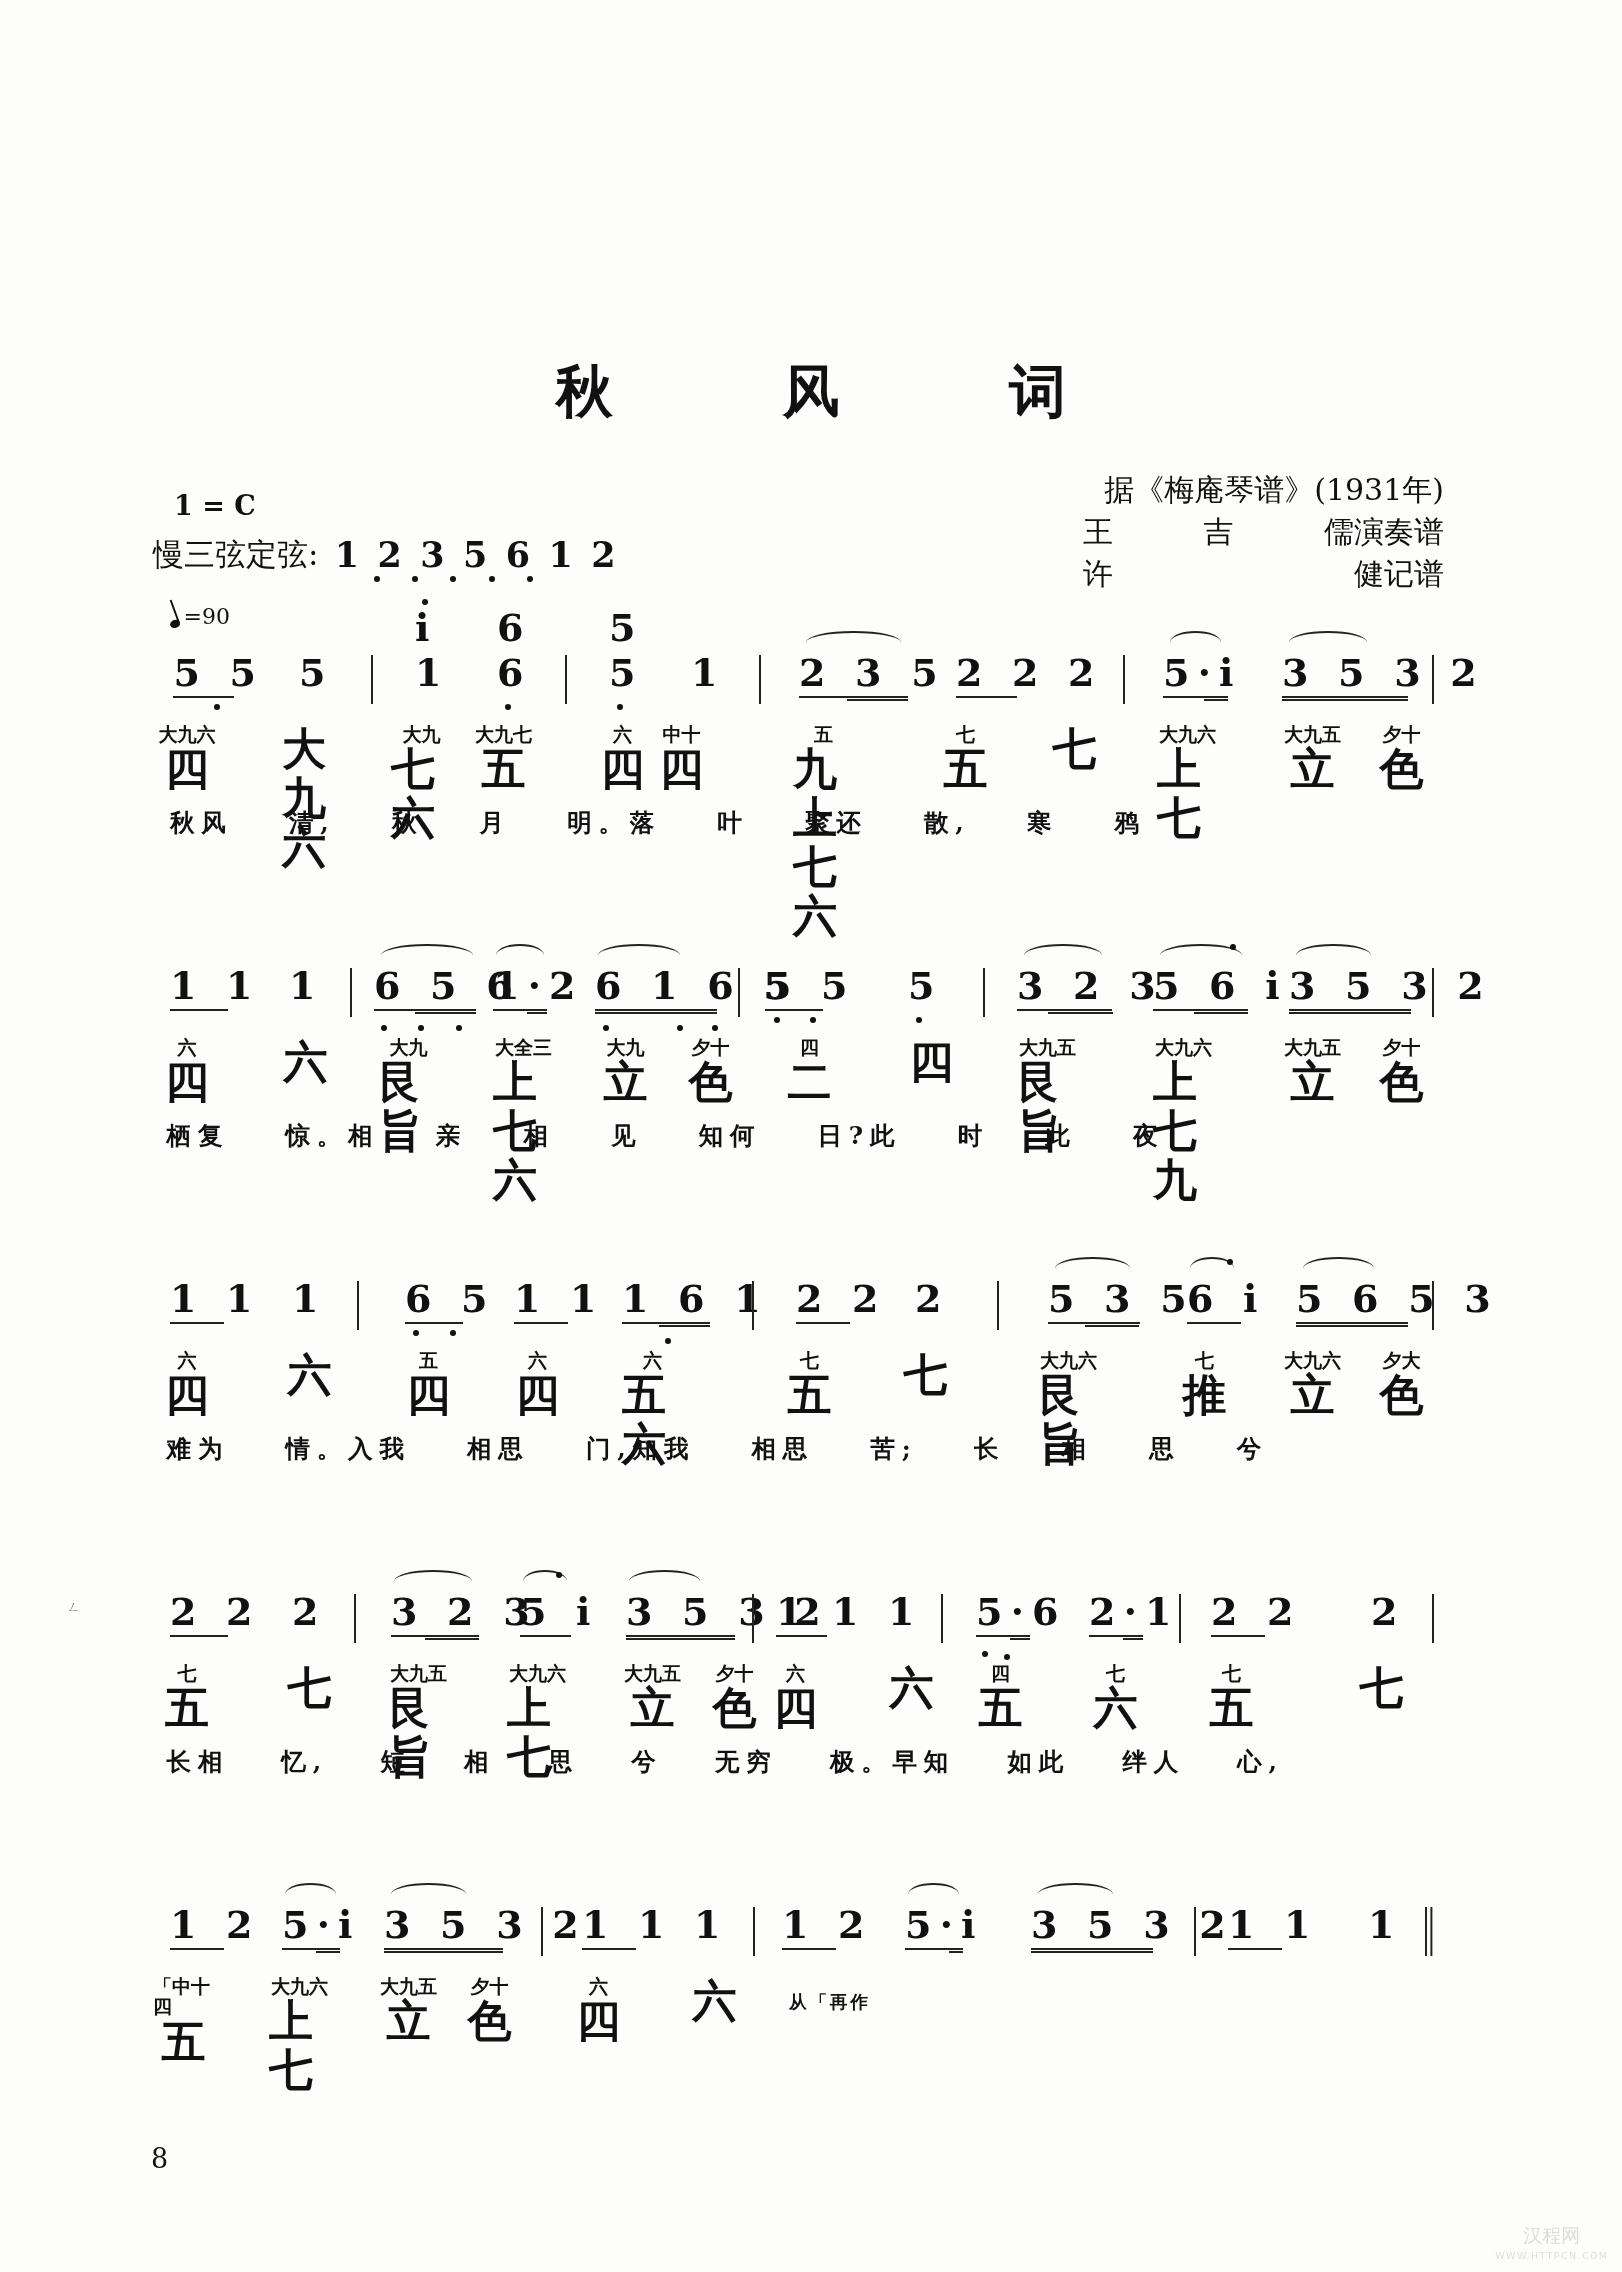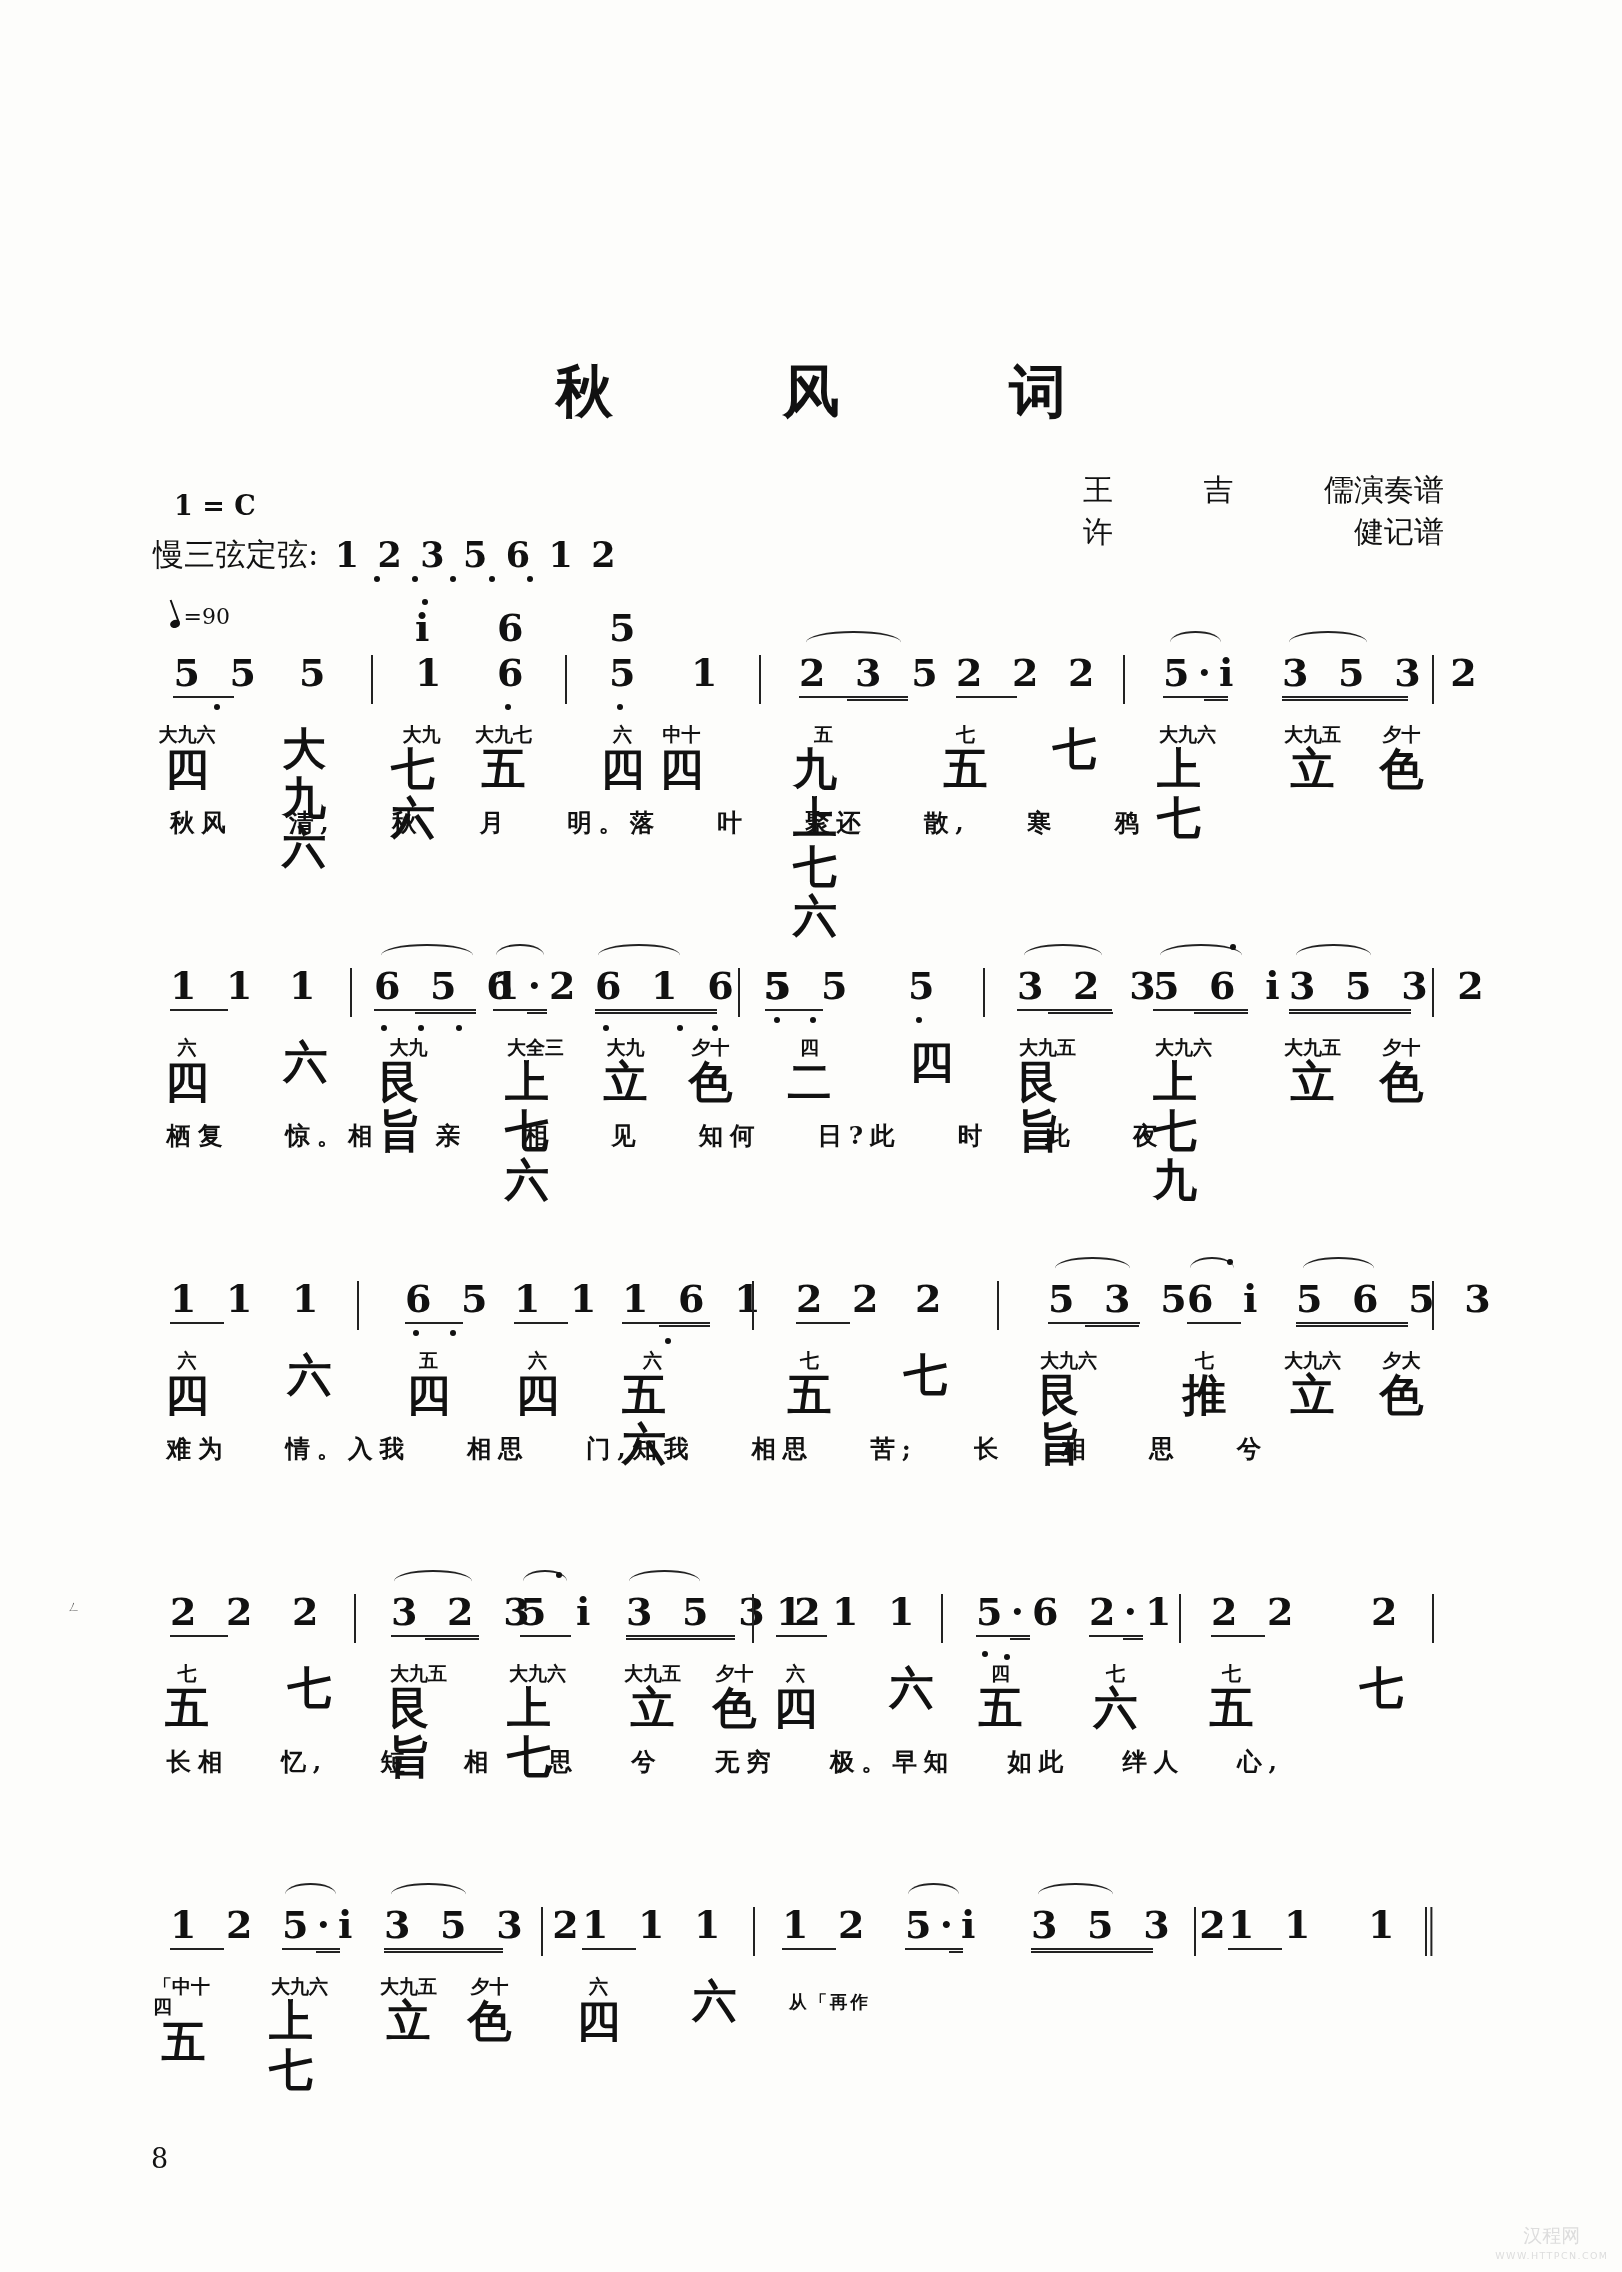--- a/index.html
+++ b/index.html
@@ -70,20 +70,21 @@
 <div class="dotlow" style="left:450px;top:576px"></div>
 <div class="dotlow" style="left:489px;top:576px"></div>
 <div class="dotlow" style="left:527px;top:576px"></div>
 
 <div class="abs tempo">
   <span class="note-icon"></span>
   <span>=90</span>
 </div>
 
 <div class="abs source">
+  <div>据《梅庵琴谱》(1931年)</div>
   <div class="row">
     <span>王</span>
     <span>吉</span>
     <span>儒演奏谱</span>
   </div>
   <div class="row">
     <span>许</span>
     <span>健记谱</span>
   </div>
 </div>
@@ -283,21 +284,21 @@
         <span class="main">四</span>
       </div>
     <div class="jzp" style="left:122px">
         <span></span>
         <span class="main">六</span>
       </div>
     <div class="jzp" style="left:225px">
         <span>大九</span>
         <span class="main">艮旨</span>
       </div>
-    <div class="jzp" style="left:352px">
+    <div class="jzp" style="left:340px">
         <span>大全三</span>
         <span class="main">上七六</span>
       </div>
     <div class="jzp" style="left:442px">
         <span>大九</span>
         <span class="main">立</span>
       </div>
     <div class="jzp" style="left:527px">
         <span>夕十</span>
         <span class="main">色</span>

